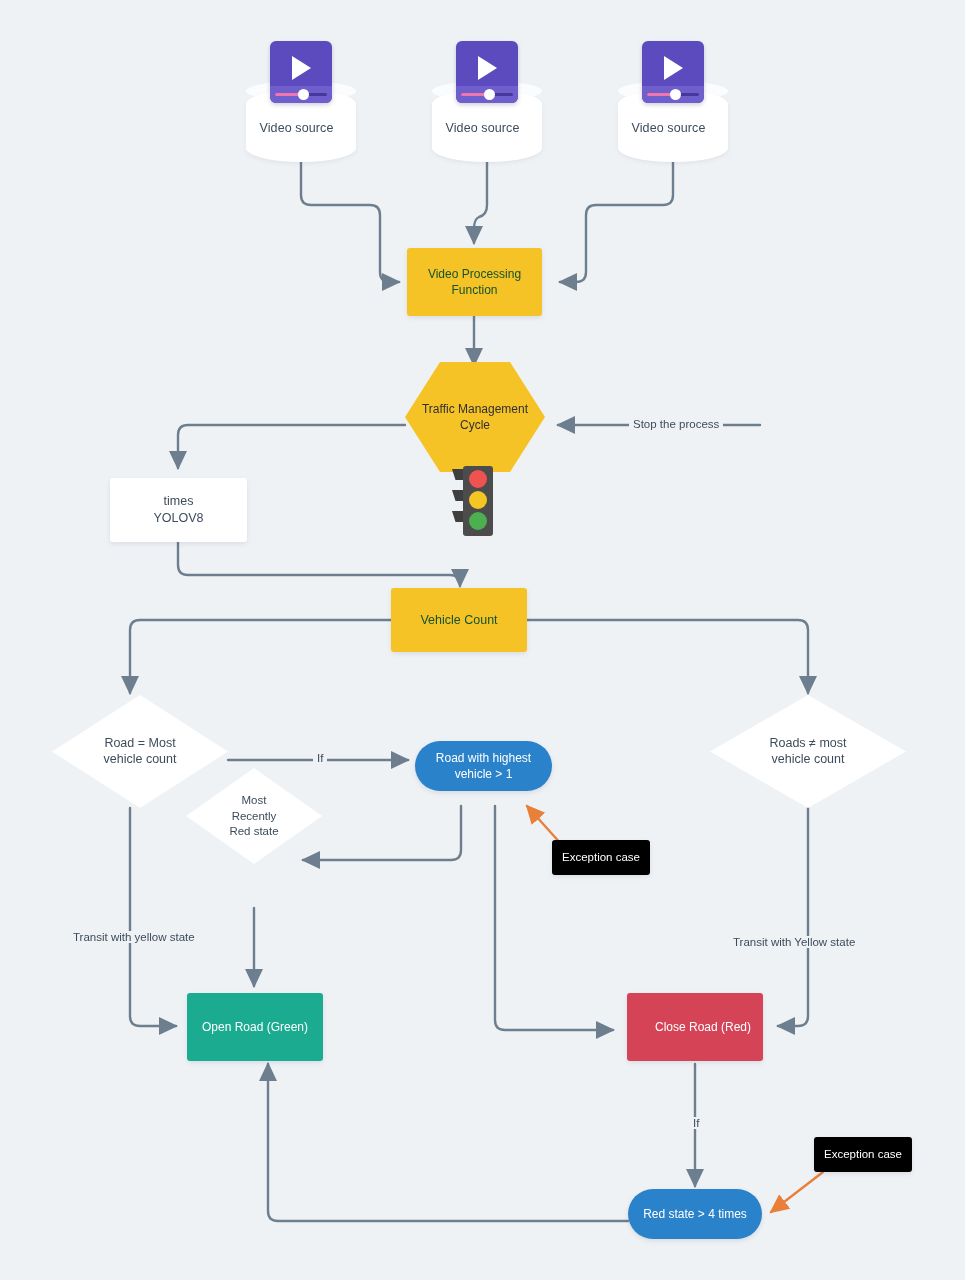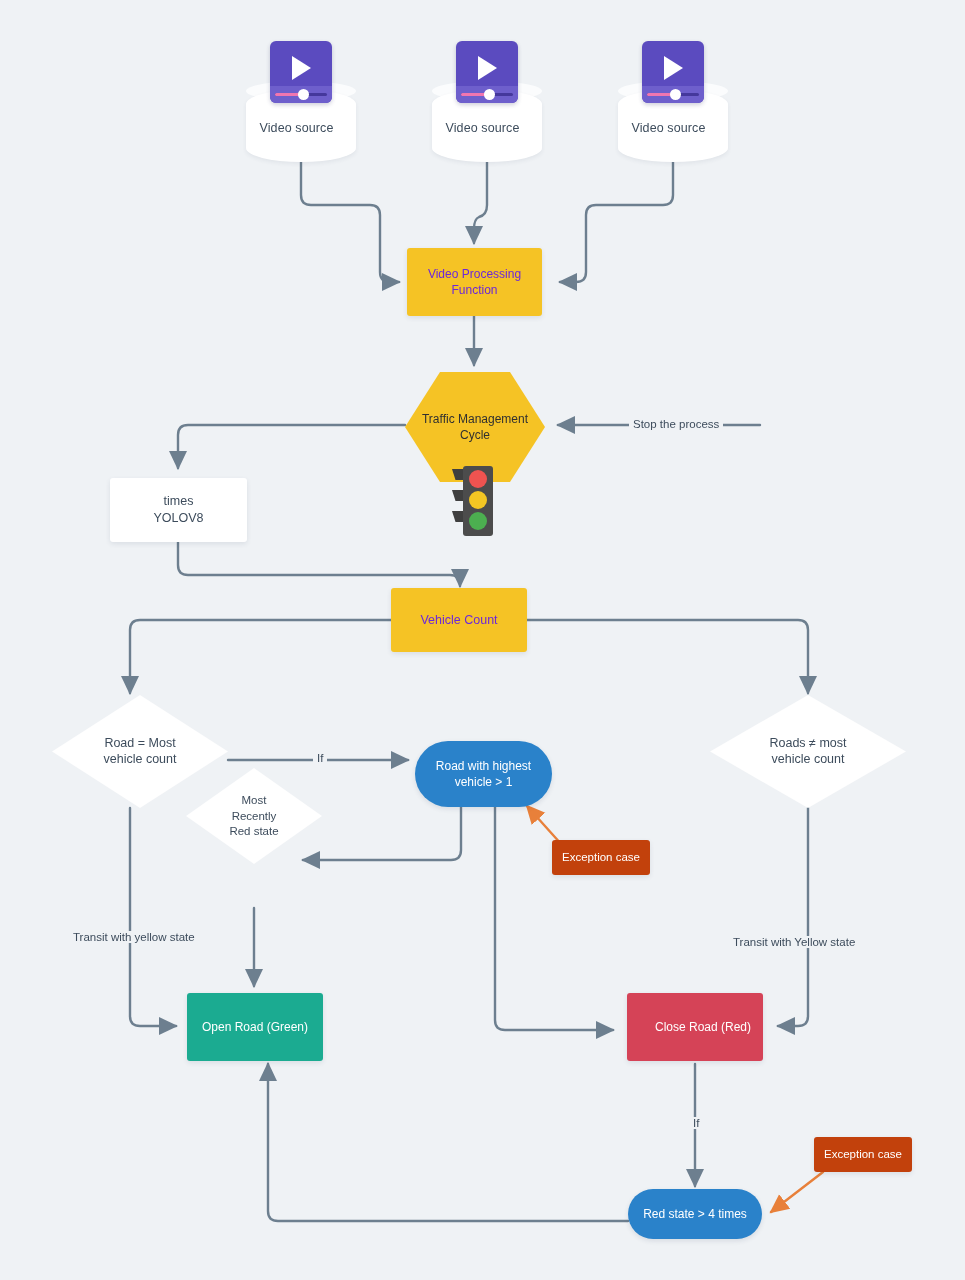--- a/index.html
+++ b/index.html
@@ -60,25 +60,25 @@
     position: absolute; left: 5px; top: 7px; width: 28px; height: 3.2px;
     background: #f176b0; border-radius: 2px;
   }
   .vidicon .knob {
     position: absolute; left: 28px; top: 3px; width: 11px; height: 11px;
     background: #fff; border-radius: 50%;
   }
 
   
   .rect { border-radius: 3px; box-shadow: 0 2px 5px rgba(40,60,90,0.10); }
-  .yellow { background: #f5c325; color: #6d28d9; }
+  .yellow { background: #f5c325; color: #14532d; }
   .white  { background: #ffffff; color: #3d4c5c; }
   .green  { background: #1bab91; color: #ffffff; }
   .red    { background: #d54357; color: #ffffff; }
-  .orange { background: #c2410c; color: #ffffff; }
+  .orange { background: #000000; color: #ffffff; }
 
   
   .hexwrap { width: 140px; height: 110px; }
   .hexwrap .hex {
     position: absolute; left: 0; top: 0; width: 140px; height: 110px;
     background: #f5c325;
     clip-path: polygon(25% 0%, 75% 0%, 100% 50%, 75% 100%, 25% 100%, 0% 50%);
   }
   .hexwrap .lbl {
     position: absolute; left: 0; top: 50%; transform: translateY(-50%);
@@ -226,21 +226,21 @@
         </div>
     </div>
     <div class="lbl">Video source</div>
   </div>
 
   <div class="node rect yellow" style="left:407px; top:248px; width:135px; height:68px;">
     <div class="lbl" style="font-size:12px;">Video Processing
 Function</div>
   </div>
 
-  <div class="node hexwrap" style="left:405px; top:372px;">
+  <div class="node hexwrap" style="left:405px; top:362px;">
     <div class="hex"></div>
     <div class="lbl">Traffic Management
 Cycle</div>
   </div>
 
   <div class="tlight" style="left:452px; top:466px;">
     <div class="visor v1"></div>
       <div class="visor v2"></div>
       <div class="visor v3"></div>
     <div class="case"></div>
@@ -271,21 +271,21 @@
 vehicle count</div>
   </div>
 
   <div class="node diamond" style="left:186px; top:768px; width:136px; height:96px;">
     <div class="shape"></div>
     <div class="lbl" style="font-size:11.5px;">Most
 Recently
 Red state</div>
   </div>
 
-  <div class="node pill" style="left:415px; top:741px; width:137px; height:66px;">
+  <div class="node pill" style="left:415px; top:741px; width:137px; height:50px;">
     <div class="lbl" style="font-size:12px;">Road with highest
 vehicle  &gt; 1</div>
   </div>
 
   <div class="node rect orange" style="left:552px; top:840px; width:98px; height:35px;">
     <div class="lbl" style="font-size:11.5px;">Exception case</div>
   </div>
 
   <div class="node rect green" style="left:187px; top:993px; width:136px; height:68px;">
     <div class="lbl" style="font-size:12px;">Open Road (Green)</div>

